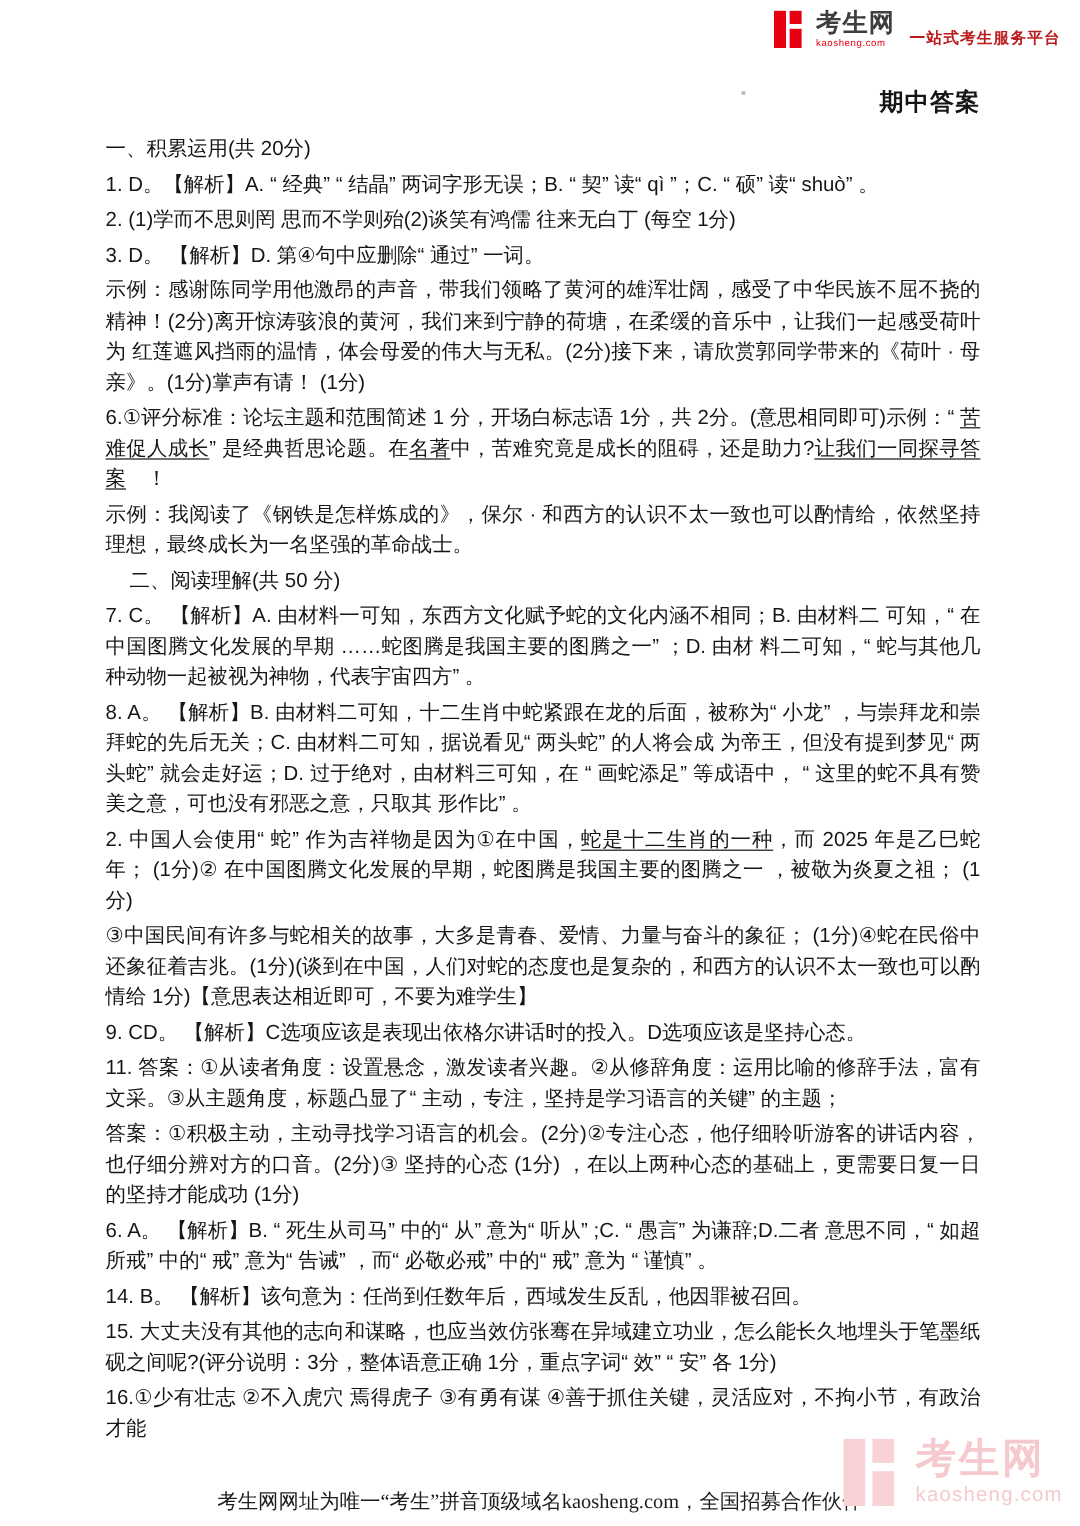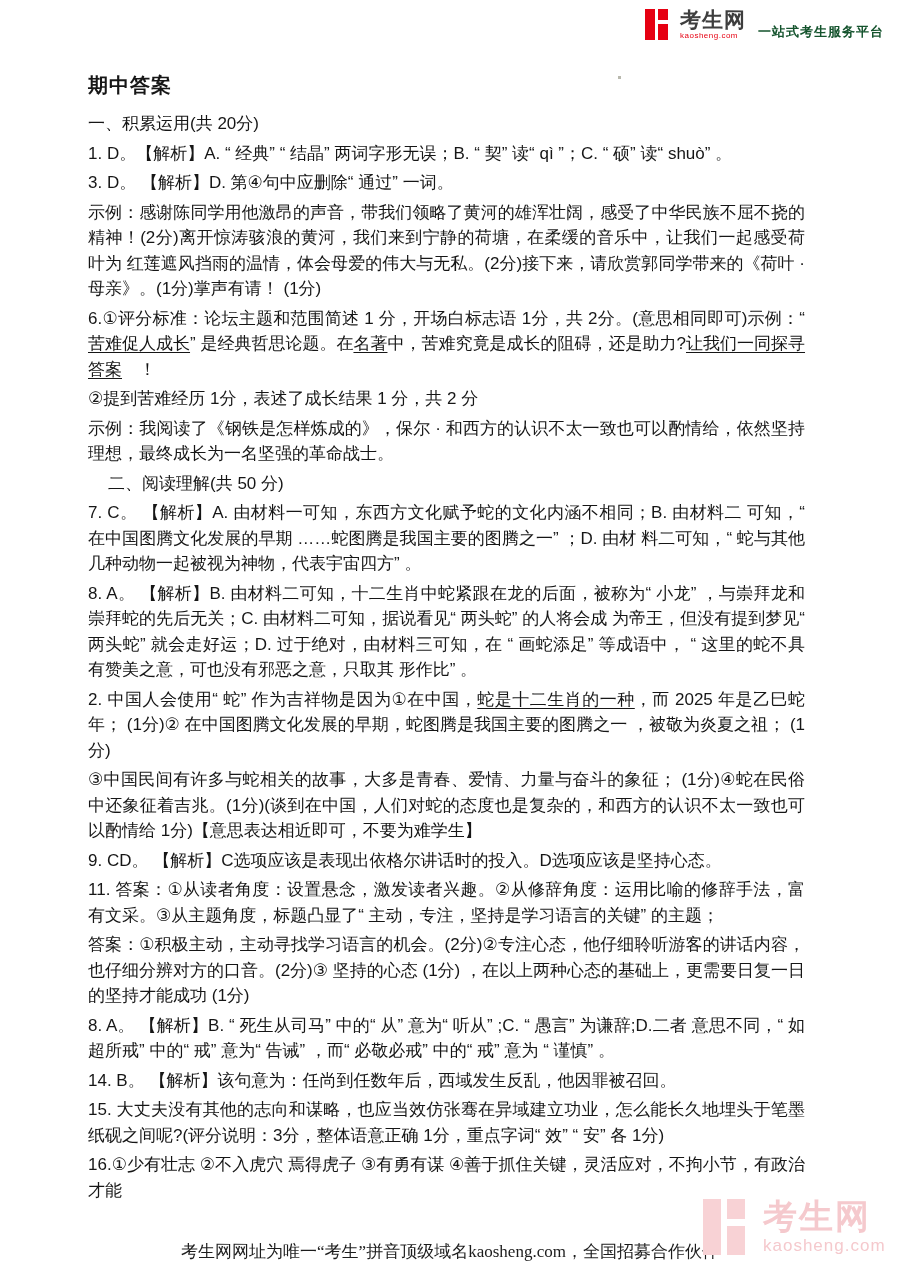--- a/index.html
+++ b/index.html
@@ -16,22 +16,22 @@
   .logo-icon .b2{left:13px;top:0;width:10px;height:11px;}
   .logo-icon .b3{left:13px;top:15px;width:10px;height:16px;}
   .logo-text{margin-left:5px;line-height:1;}
   .logo-brand{font-size:21px;font-weight:bold;color:#3e3e3e;letter-spacing:1px;}
   .logo-domain{font-size:8px;color:#e60012;margin-top:2px;letter-spacing:.5px;}
   .logo-tagline{font-size:13px;font-weight:bold;color:#e60012;margin:14px 0 0 12px;letter-spacing:1px;}
   
   .scan-dot{position:absolute;left:618px;top:76px;width:3px;height:3px;background:#b9b9ae;}
   
   .doc{position:absolute;left:88px;top:72px;width:729px;text-align:justify;}
-  .doc-title{font-size:20px;font-weight:bold;text-align:left;margin:0 0 12px 0;letter-spacing:1px;}
-  .para{font-size:17px;line-height:25.5px;margin:0 12px 4px 0;word-break:break-all;}
+  .doc-title{font-size:20px;font-weight:bold;text-align:right;margin:0 0 12px 0;letter-spacing:1px;}
+  .para{font-size:17px;line-height:25.5px;margin:0 0 4px 0;word-break:break-all;}
   .para.sec2{padding-left:20px;}
   .para .u{text-decoration:underline;text-underline-offset:3px;}
   
   .footer-line{
     position:absolute;left:0;bottom:9px;width:100%;text-align:center;
     font-family:"Liberation Serif","DejaVu Serif",serif;font-size:17px;color:#1c1c1c;
   }
   
   .watermark{position:absolute;left:703px;top:1199px;display:flex;align-items:flex-start;}
   .wm-icon{position:relative;width:52px;height:56px;flex:0 0 auto;}
@@ -49,44 +49,44 @@
 <div class="header-logo">
   <span class="logo-icon">
     <i class="b1" style="background: rgb(230, 0, 18);"></i>
       <i class="b2" style="background: rgb(230, 0, 18);"></i>
       <i class="b3" style="background: rgb(230, 0, 18);"></i>
   </span>
   <span class="logo-text">
     <div class="logo-brand">考生网</div>
     <div class="logo-domain" style="color: rgb(230, 0, 18);">kaosheng.com</div>
   </span>
-  <span class="logo-tagline" style="color: #14532d;">一站式考生服务平台</span>
+  <span class="logo-tagline" style="color: #b91c1c;">一站式考生服务平台</span>
 </div>
 
 <div class="scan-dot"></div>
 
 <div class="doc">
   <div class="doc-title">期中答案</div>
   <div>
       <div class="para"><span>一、积累运用(共 20分)</span></div>
       <div class="para"><span>1.  D。【解析】A. “ 经典”  “ 结晶” 两词字形无误；B. “ 契” 读“ qì ”；C. “ 硕” 读“ shuò” 。</span></div>
+      <div class="para"><span>2.   (1)学而不思则罔  思而不学则殆(2)谈笑有鸿儒 往来无白丁 (每空 1分)</span></div>
       <div class="para"><span>3.  D。 【解析】D. 第④句中应删除“ 通过” 一词。</span></div>
       <div class="para"><span>示例：感谢陈同学用他激昂的声音，带我们领略了黄河的雄浑壮阔，感受了中华民族不屈不挠的精神！(2分)离开惊涛骇浪的黄河，我们来到宁静的荷塘，在柔缓的音乐中，让我们一起感受荷叶为 红莲遮风挡雨的温情，体会母爱的伟大与无私。(2分)接下来，请欣赏郭同学带来的《荷叶 ·  母亲》。(1分)掌声有请！ (1分)</span></div>
       <div class="para"><span>6.①评分标准：论坛主题和范围简述  1 分，开场白标志语  1分，共 2分。(意思相同即可)示例：“ </span><span class="u">苦难促人成长</span><span>” 是经典哲思论题。在</span><span class="u">名著</span><span>中，苦难究竟是成长的阻碍，还是助力?</span><span class="u">让我们一同探寻答案</span><span>　！</span></div>
-      <div class="para"><span>②提到苦难经历 1分，表述了成长结果  1 分，共 2 分</span></div>
       <div class="para"><span>示例：我阅读了《钢铁是怎样炼成的》，保尔 · 和西方的认识不太一致也可以酌情给，依然坚持理想，最终成长为一名坚强的革命战士。</span></div>
       <div class="para sec2"><span>二、阅读理解(共 50 分)</span></div>
       <div class="para"><span>7.  C。     【解析】A. 由材料一可知，东西方文化赋予蛇的文化内涵不相同；B. 由材料二 可知，“ 在中国图腾文化发展的早期 ……蛇图腾是我国主要的图腾之一” ；D. 由材 料二可知，“ 蛇与其他几种动物一起被视为神物，代表宇宙四方” 。</span></div>
       <div class="para"><span>8. A。     【解析】B. 由材料二可知，十二生肖中蛇紧跟在龙的后面，被称为“ 小龙” ，与崇拜龙和崇拜蛇的先后无关；C. 由材料二可知，据说看见“ 两头蛇” 的人将会成 为帝王，但没有提到梦见“ 两头蛇” 就会走好运；D. 过于绝对，由材料三可知，在 “ 画蛇添足” 等成语中， “ 这里的蛇不具有赞美之意，可也没有邪恶之意，只取其 形作比” 。</span></div>
       <div class="para"><span>2. 中国人会使用“ 蛇” 作为吉祥物是因为①在中国，</span><span class="u">蛇是十二生肖的一种</span><span>，而 2025 年是乙巳蛇 年； (1分)② 在中国图腾文化发展的早期，蛇图腾是我国主要的图腾之一 ，被敬为炎夏之祖；    (1分)</span></div>
       <div class="para"><span>③中国民间有许多与蛇相关的故事，大多是青春、爱情、力量与奋斗的象征；    (1分)④蛇在民俗中还象征着吉兆。(1分)(谈到在中国，人们对蛇的态度也是复杂的，和西方的认识不太一致也可以酌情给 1分)【意思表达相近即可，不要为难学生】</span></div>
       <div class="para"><span>9.  CD。     【解析】C选项应该是表现出依格尔讲话时的投入。D选项应该是坚持心态。</span></div>
       <div class="para"><span>11. 答案：①从读者角度：设置悬念，激发读者兴趣。②从修辞角度：运用比喻的修辞手法，富有文采。③从主题角度，标题凸显了“ 主动，专注，坚持是学习语言的关键” 的主题；</span></div>
       <div class="para"><span>答案：①积极主动，主动寻找学习语言的机会。(2分)②专注心态，他仔细聆听游客的讲话内容，也仔细分辨对方的口音。(2分)③ 坚持的心态 (1分) ，在以上两种心态的基础上，更需要日复一日的坚持才能成功 (1分)</span></div>
-      <div class="para"><span>8.  A。     【解析】B. “ 死生从司马” 中的“ 从” 意为“ 听从” ;C. “ 愚言” 为谦辞;D.二者 意思不同，“ 如超所戒” 中的“ 戒” 意为“ 告诫” ，而“ 必敬必戒” 中的“ 戒” 意为 “ 谨慎” 。</span></div>
+      <div class="para"><span>6.  A。     【解析】B. “ 死生从司马” 中的“ 从” 意为“ 听从” ;C. “ 愚言” 为谦辞;D.二者 意思不同，“ 如超所戒” 中的“ 戒” 意为“ 告诫” ，而“ 必敬必戒” 中的“ 戒” 意为 “ 谨慎” 。</span></div>
       <div class="para"><span>14.  B。     【解析】该句意为：任尚到任数年后，西域发生反乱，他因罪被召回。</span></div>
       <div class="para"><span>15. 大丈夫没有其他的志向和谋略，也应当效仿张骞在异域建立功业，怎么能长久地埋头于笔墨纸砚之间呢?(评分说明：3分，整体语意正确  1分，重点字词“ 效” “ 安”    各 1分)</span></div>
       <div class="para"><span>16.①少有壮志  ②不入虎穴  焉得虎子  ③有勇有谋  ④善于抓住关键，灵活应对，不拘小节，有政治才能</span></div>
     </div>
 </div>
 
 <div class="footer-line">考生网网址为唯一“考生”拼音顶级域名kaosheng.com，全国招募合作伙伴</div>
 
 <div class="watermark">
   <span class="wm-icon">

